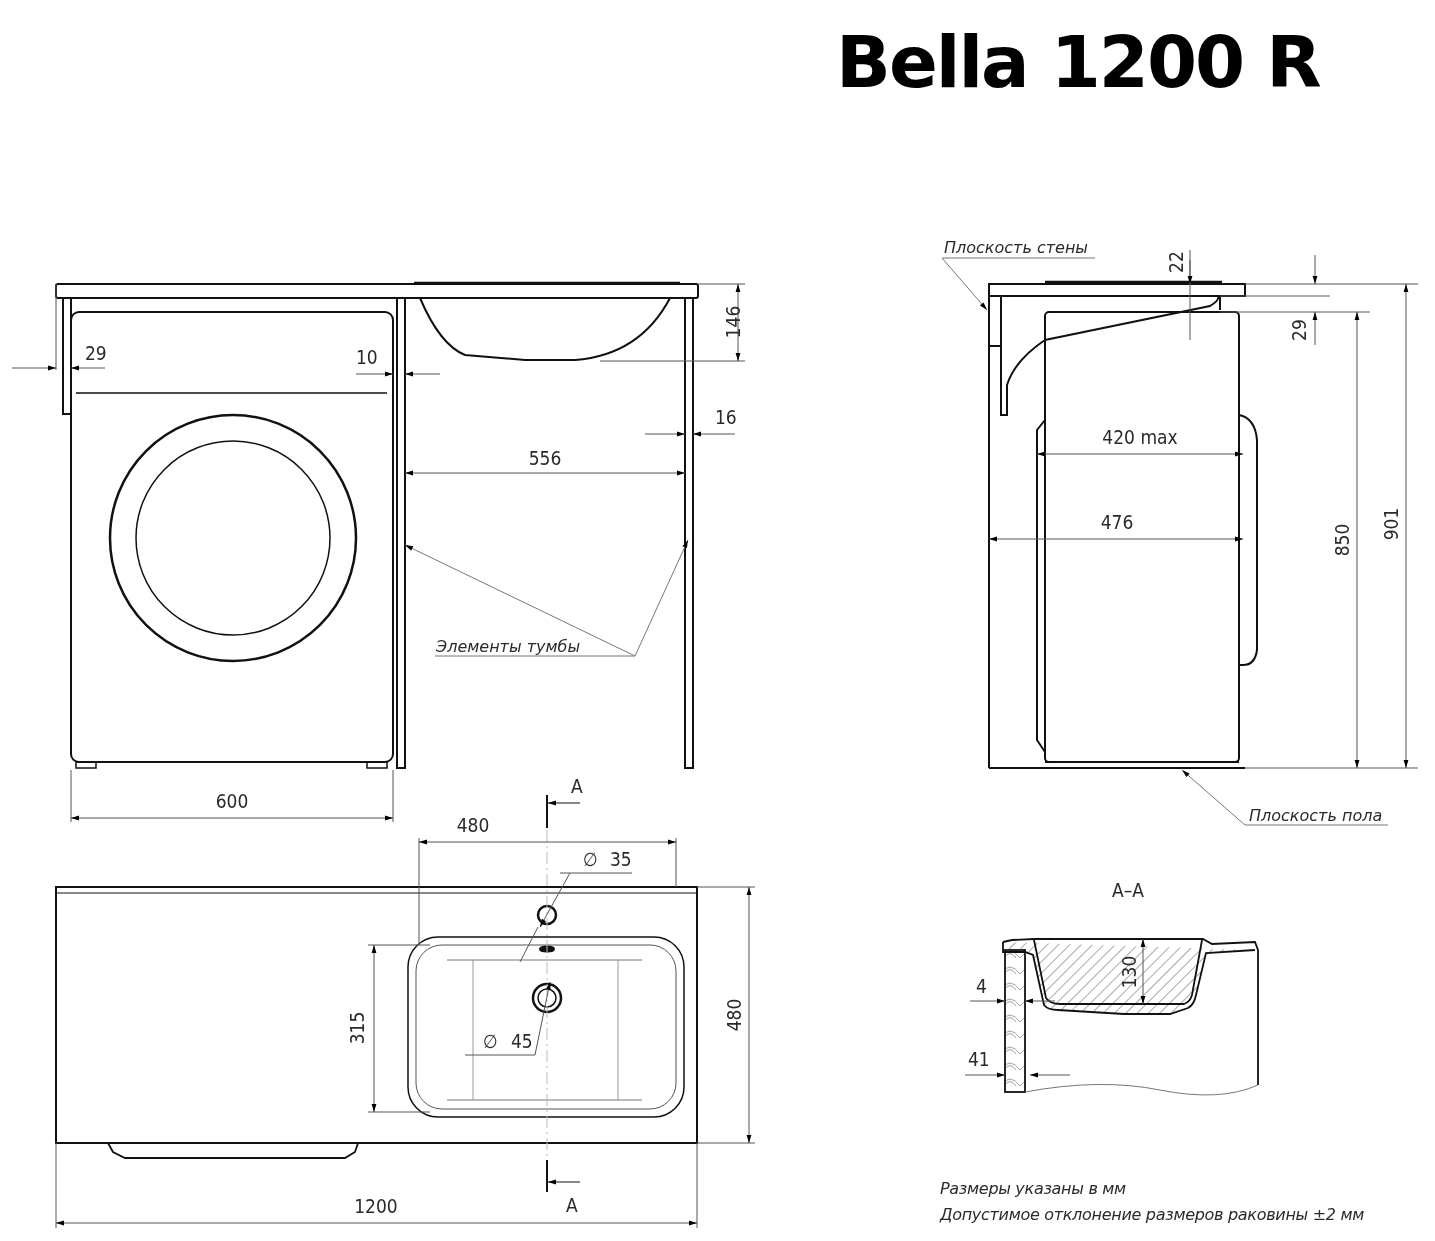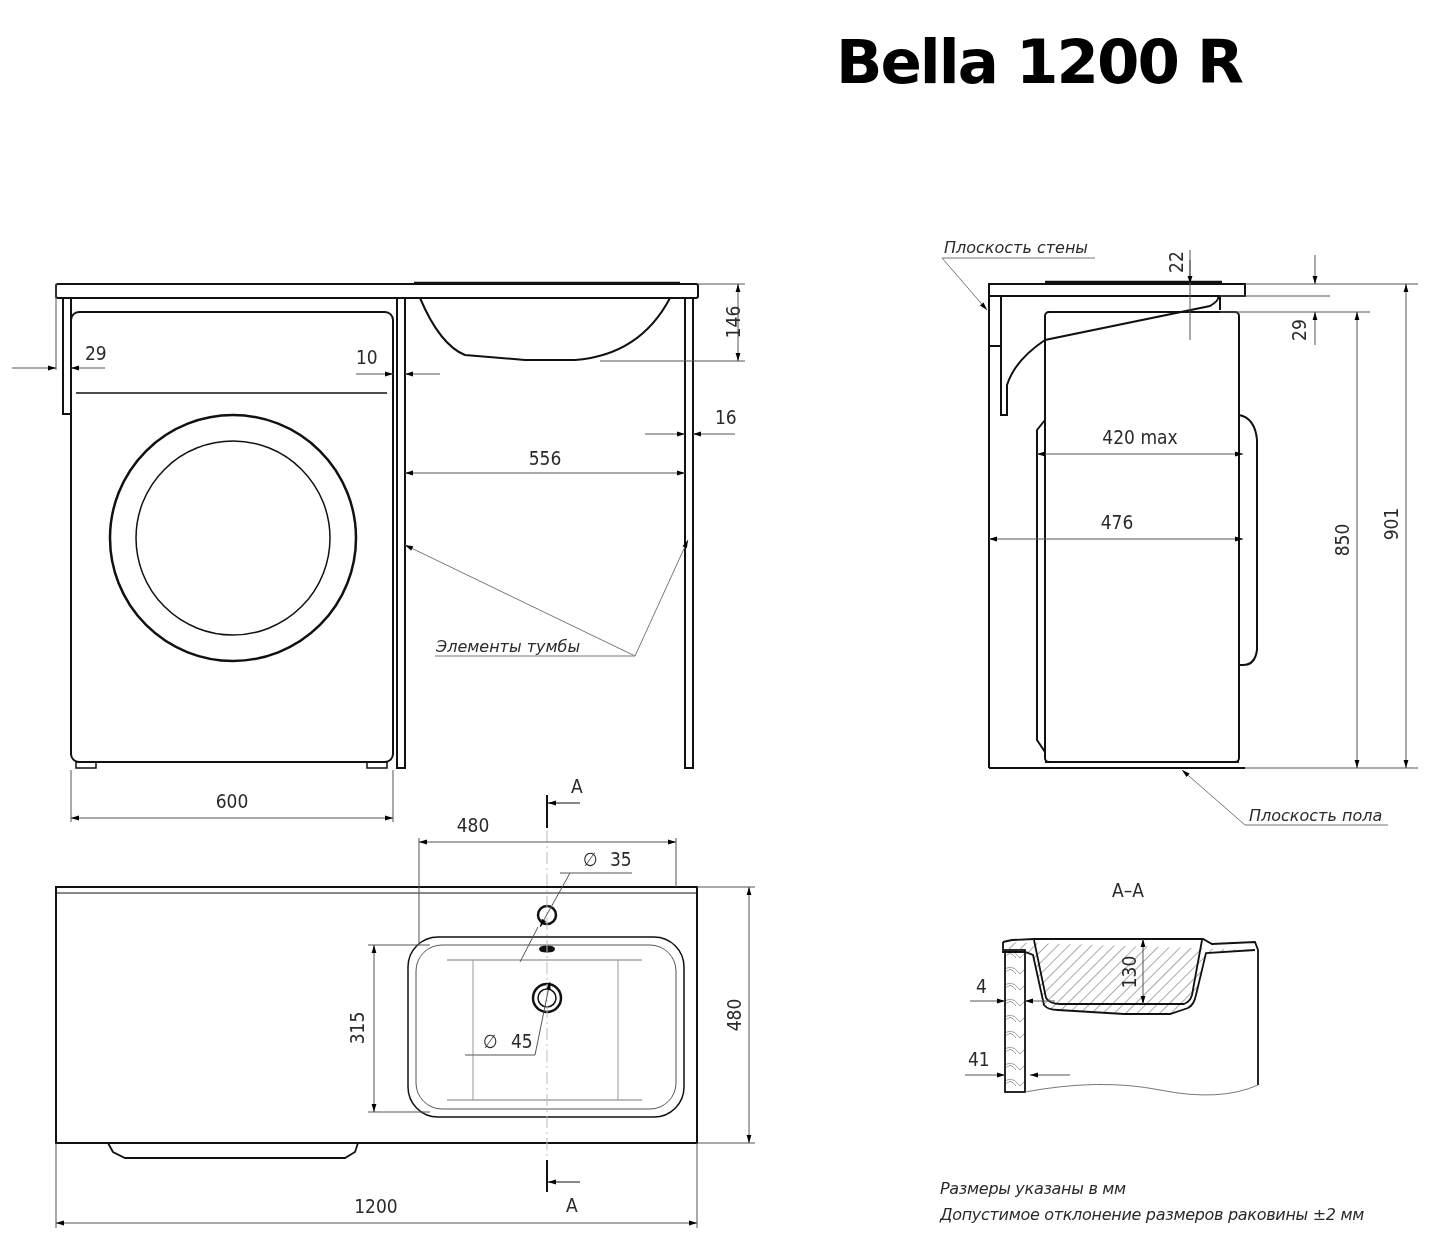--- a/index.html
+++ b/index.html
@@ -1,17 +1,17 @@
 <!DOCTYPE html>
 <html><head>
 <meta charset="utf-8">
 <style>
   html,body{margin:0;padding:0;background:#ffffff;}
   body{width:1435px;height:1241px;position:relative;overflow:hidden;font-family:"DejaVu Sans",sans-serif;}
-  .title{position:absolute;left:836px;top:2px;font-family:"DejaVu Sans",sans-serif;font-weight:bold;font-size:61px;letter-spacing:-2px;color:#000;line-height:120px;}
+  .title{position:absolute;left:836px;top:2px;font-family:"DejaVu Sans",sans-serif;font-weight:bold;font-size:72px;letter-spacing:-2px;color:#000;line-height:120px;}
   svg{position:absolute;left:0;top:0;}
   .dim{font-family:"DejaVu Sans Condensed","DejaVu Sans",sans-serif;font-size:19px;fill:#2a2a2a;}
   .lbl{font-family:"DejaVu Sans",sans-serif;font-size:16px;fill:#2a2a2a;font-style:italic;}
   .note{position:absolute;font-family:"DejaVu Sans",sans-serif;font-size:16px;color:#2a2a2a;font-style:italic;letter-spacing:-0.3px;}
 </style>
 </head>
 <body>
 
 <div class="title">Bella 1200 R</div>
 

